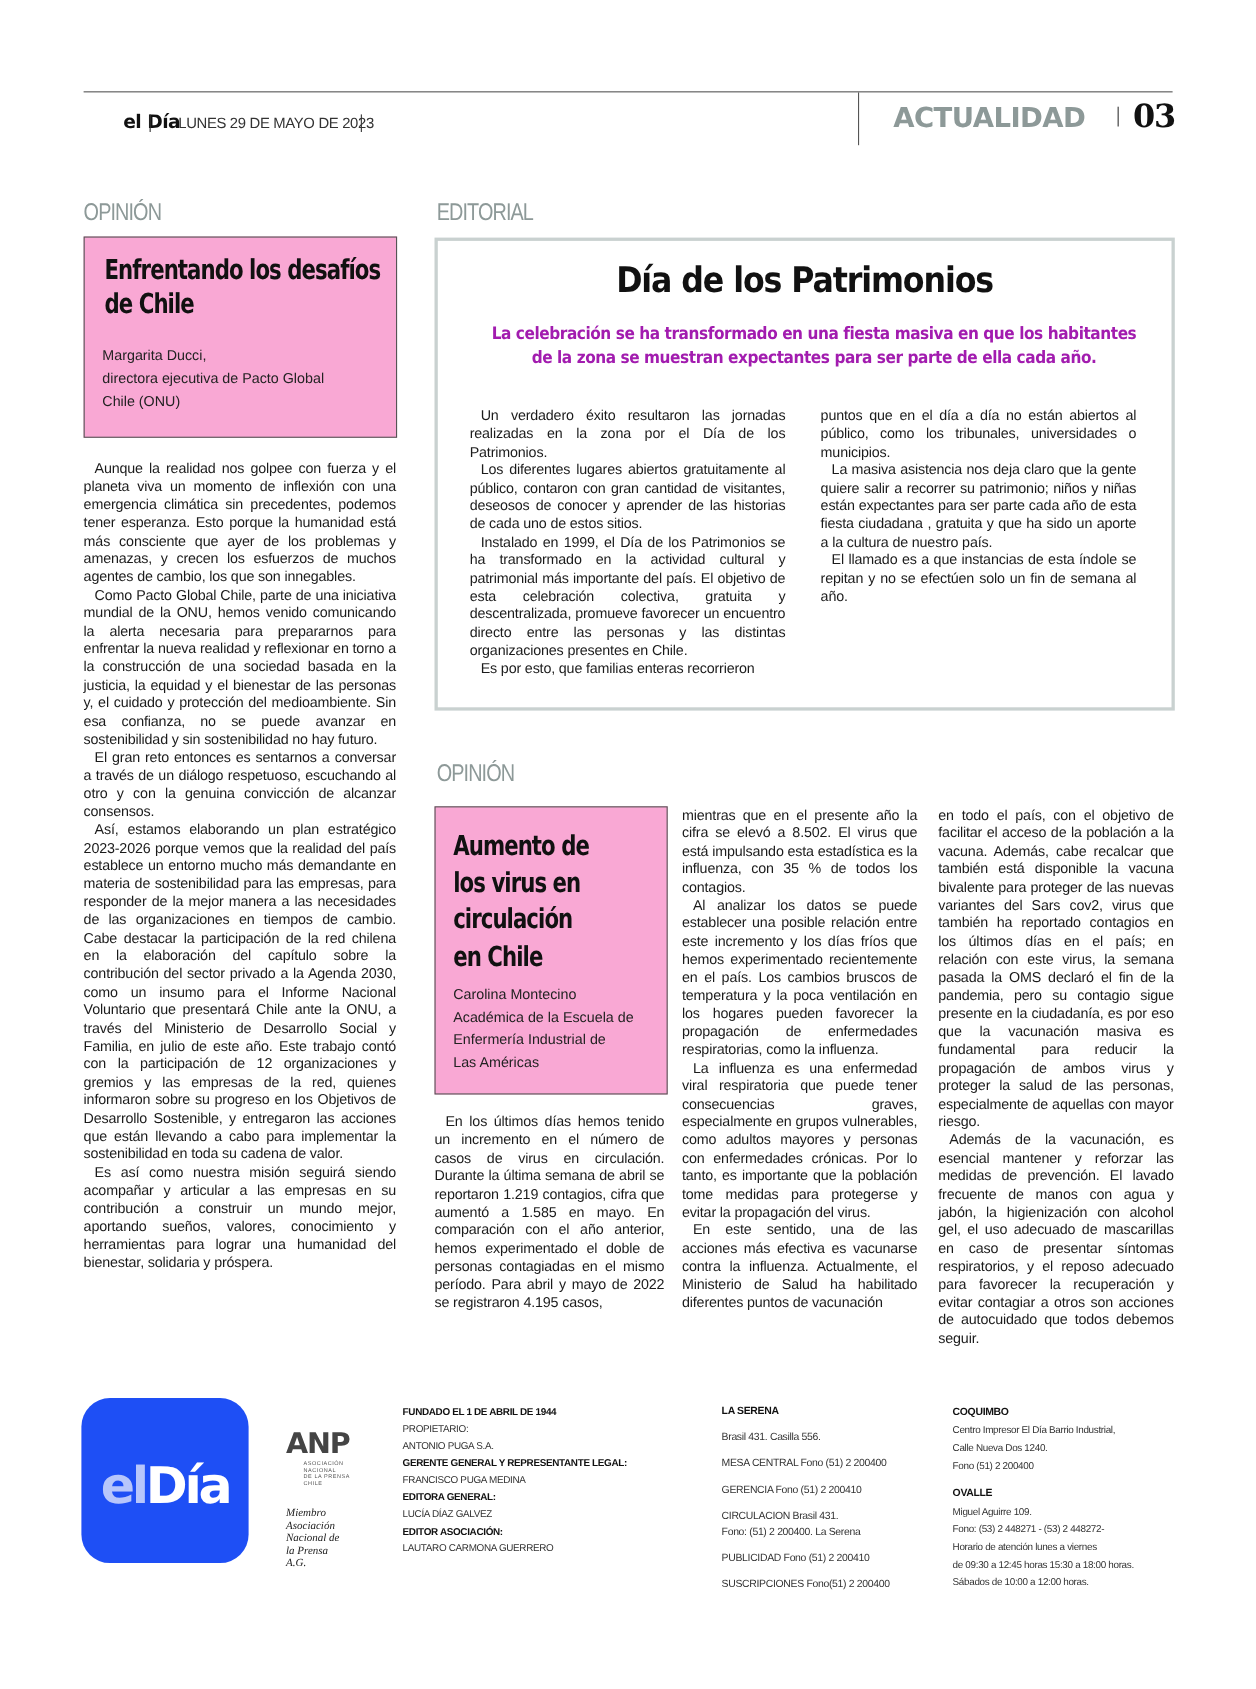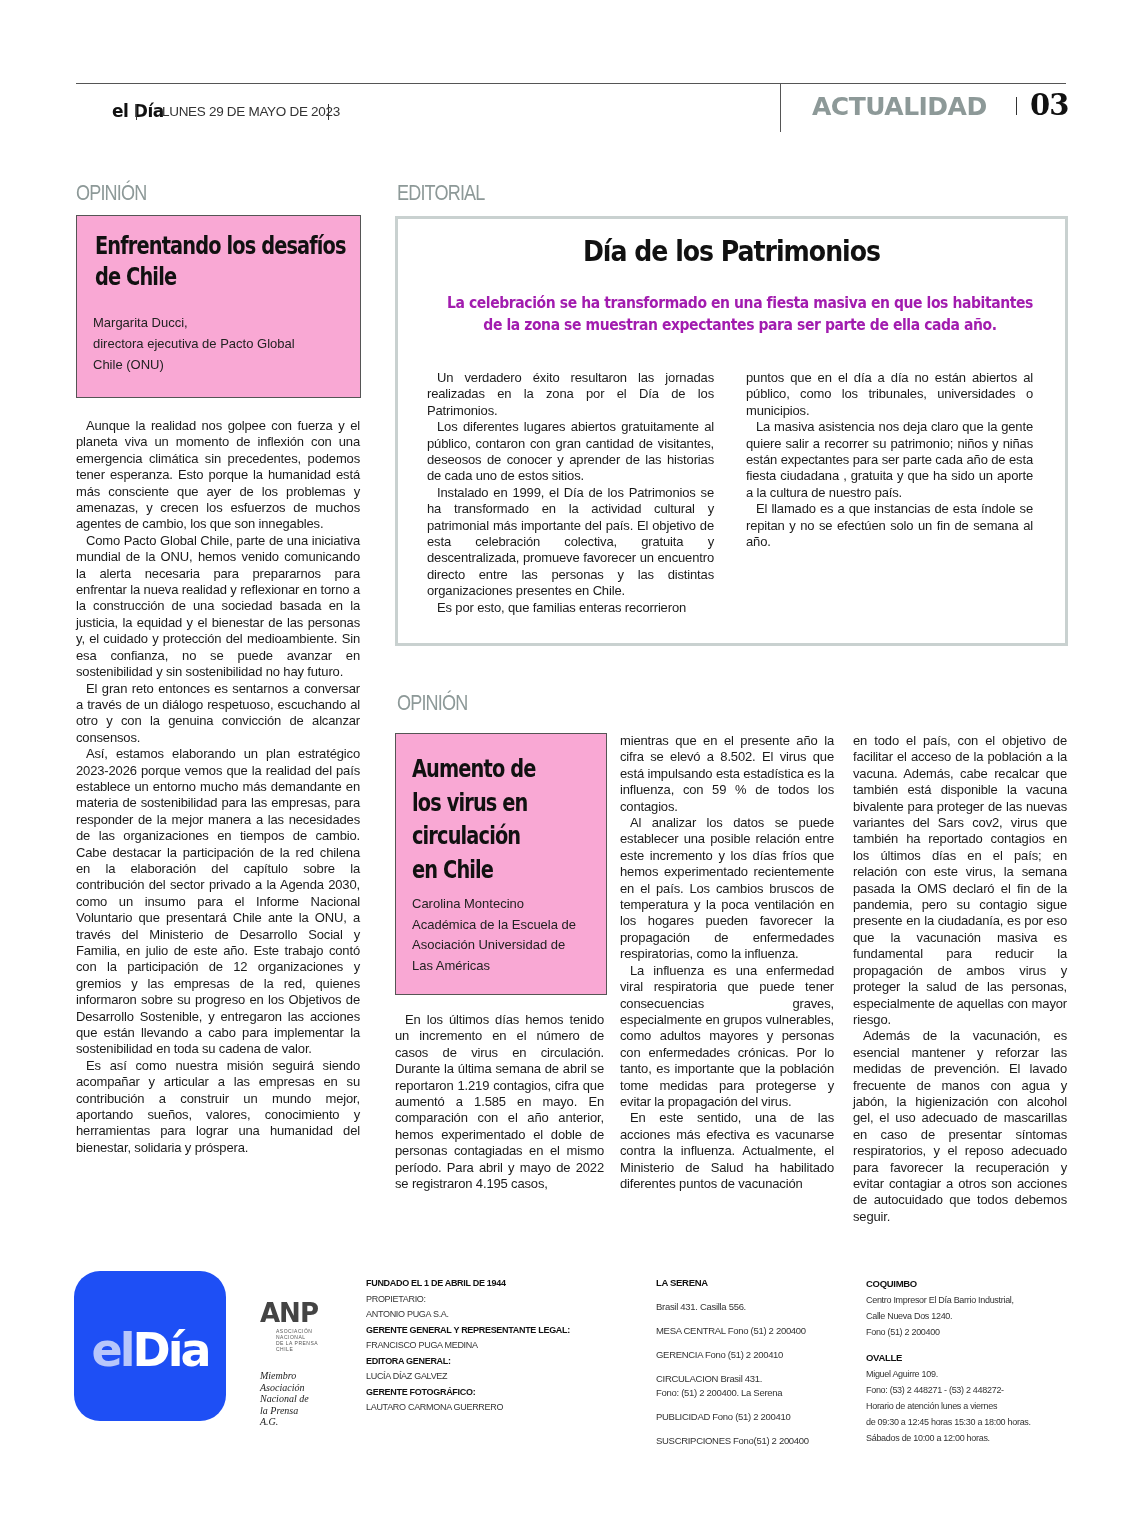--- a/index.html
+++ b/index.html
@@ -23,21 +23,21 @@
     .op-title { font-family: "DejaVu Sans Condensed", "DejaVu Sans", sans-serif; font-weight: bold; color: #111; letter-spacing: -1px; line-height: 1.25; transform: scaleX(0.86); transform-origin: left top; }
     .author { font-size: 13px; line-height: 21px; color: #222; }
 
     
     .col { font-size: 13px; line-height: 16.4px; text-align: justify; color: #1b1b1b; letter-spacing: -0.15px; }
     .col p { margin: 0; text-indent: 10px; }
     .col p.cont { text-indent: 0; }
 
     
     .ed-box { left: 395px; top: 216px; width: 673px; height: 430px; border: 3px solid #c9d1d0; box-sizing: border-box; }
-    .ed-title { left: 395px; top: 235px; width: 673px; text-align: center; font-family: "DejaVu Sans Condensed", "DejaVu Sans", sans-serif; font-weight: bold; font-size: 28px; color: #111; letter-spacing: -1px; }
+    .ed-title { left: 395px; top: 235px; width: 673px; text-align: center; font-family: "DejaVu Sans Condensed", "DejaVu Sans", sans-serif; font-weight: bold; font-size: 32px; color: #111; letter-spacing: -1px; }
     .ed-sub { left: 440px; top: 292px; width: 600px; text-align: center; font-family: "DejaVu Sans Condensed", "DejaVu Sans", sans-serif; font-weight: bold; font-size: 15.5px; line-height: 22px; color: #a21caf; letter-spacing: -0.4px; }
 
     
     .logo-box { left: 74px; top: 1271px; width: 152px; height: 150px; background: #1e4ff5; border-radius: 26px; }
     .logo-text { left: 0; top: 52px; width: 152px; text-align: center; font-family: "DejaVu Sans", sans-serif; font-weight: bold; font-size: 46px; letter-spacing: -3px; }
     .logo-el { color: #b7c6fb; }
     .logo-dia { color: #ffffff; }
     .anp-logo { left: 260px; top: 1298px; width: 70px; }
     .anp-letters { font-family: "DejaVu Sans", sans-serif; font-weight: bold; font-size: 26px; color: #444; letter-spacing: -1px; }
     .anp-small { font-size: 5px; line-height: 6px; color: #555; letter-spacing: 0.5px; margin-left: 16px; }
@@ -103,29 +103,29 @@
 <div class="abs op-box" style="left:395px; top:733px; width:212px; height:262px;">
   <div class="op-title" style="position:absolute; left:16px; top:18px; width:220px; font-size:25px; line-height:33.5px;">
     <div>Aumento de</div>
     <div>los virus en</div>
     <div>circulación</div>
     <div>en Chile</div>
   </div>
   <div class="author" style="position:absolute; left:16px; top:160px; width:190px; line-height:20.5px;">
     <div>Carolina Montecino</div>
     <div>Académica de la Escuela de</div>
-    <div>Asociación Universidad de</div>
+    <div>Enfermería Industrial de</div>
     <div>Las Américas</div>
   </div>
 </div>
 <div class="abs col" style="left:395px; top:1012px; width:209px;">
   <p>En los últimos días hemos tenido un incremento en el número de casos de virus en circulación. Durante la última semana de abril se reportaron 1.219 contagios, cifra que aumentó a 1.585 en mayo. En comparación con el año anterior, hemos experimentado el doble de personas contagiadas en el mismo período. Para abril y mayo de 2022 se registraron 4.195 casos,</p>
 </div>
 <div class="abs col" style="left:620px; top:733px; width:214px;">
-  <p class="cont">mientras que en el presente año la cifra se elevó a 8.502. El virus que está impulsando esta estadística es la influenza, con 59 % de todos los contagios.</p>
+  <p class="cont">mientras que en el presente año la cifra se elevó a 8.502. El virus que está impulsando esta estadística es la influenza, con 35 % de todos los contagios.</p>
   <p>Al analizar los datos se puede establecer una posible relación entre este incremento y los días fríos que hemos experimentado recientemente en el país. Los cambios bruscos de temperatura y la poca ventilación en los hogares pueden favorecer la propagación de enfermedades respiratorias, como la influenza.</p>
   <p>La influenza es una enfermedad viral respiratoria que puede tener consecuencias graves, especialmente en grupos vulnerables, como adultos mayores y personas con enfermedades crónicas. Por lo tanto, es importante que la población tome medidas para protegerse y evitar la propagación del virus.</p>
   <p>En este sentido, una de las acciones más efectiva es vacunarse contra la influenza. Actualmente, el Ministerio de Salud ha habilitado diferentes puntos de vacunación</p>
 </div>
 <div class="abs col" style="left:853px; top:733px; width:214px;">
   <p class="cont">en todo el país, con el objetivo de facilitar el acceso de la población a la vacuna. Además, cabe recalcar que también está disponible la vacuna bivalente para proteger de las nuevas variantes del Sars cov2, virus que también ha reportado contagios en los últimos días en el país; en relación con este virus, la semana pasada la OMS declaró el fin de la pandemia, pero su contagio sigue presente en la ciudadanía, es por eso que la vacunación masiva es fundamental para reducir la propagación de ambos virus y proteger la salud de las personas, especialmente de aquellas con mayor riesgo.</p>
   <p>Además de la vacunación, es esencial mantener y reforzar las medidas de prevención. El lavado frecuente de manos con agua y jabón, la higienización con alcohol gel, el uso adecuado de mascarillas en caso de presentar síntomas respiratorios, y el reposo adecuado para favorecer la recuperación y evitar contagiar a otros son acciones de autocuidado que todos debemos seguir.</p>
 </div>
 
 <div class="abs logo-box">
@@ -148,21 +148,21 @@
   <div>A.G.</div>
 </div>
 <div class="abs staff">
   <div class="b">FUNDADO EL 1 DE ABRIL DE 1944</div>
   <div>PROPIETARIO:</div>
   <div>ANTONIO PUGA S.A.</div>
   <div class="b">GERENTE GENERAL Y REPRESENTANTE LEGAL:</div>
   <div>FRANCISCO PUGA MEDINA</div>
   <div class="b">EDITORA GENERAL:</div>
   <div>LUCÍA DÍAZ GALVEZ</div>
-  <div class="b">GERENTE FOTOGRÁFICO:</div>
+  <div class="b">EDITOR ASOCIACIÓN:</div>
   <div>LAUTARO CARMONA GUERRERO</div>
 </div>
 <div class="abs addr serena">
   <div class="h">LA SERENA</div>
   <div>Brasil 431. Casilla 556.</div>
   <div>MESA CENTRAL Fono (51) 2 200400</div>
   <div>GERENCIA Fono (51) 2 200410</div>
   <div style="white-space:pre-line;">CIRCULACION Brasil 431.
 Fono: (51) 2 200400. La Serena</div>
   <div>PUBLICIDAD Fono (51) 2 200410</div>

